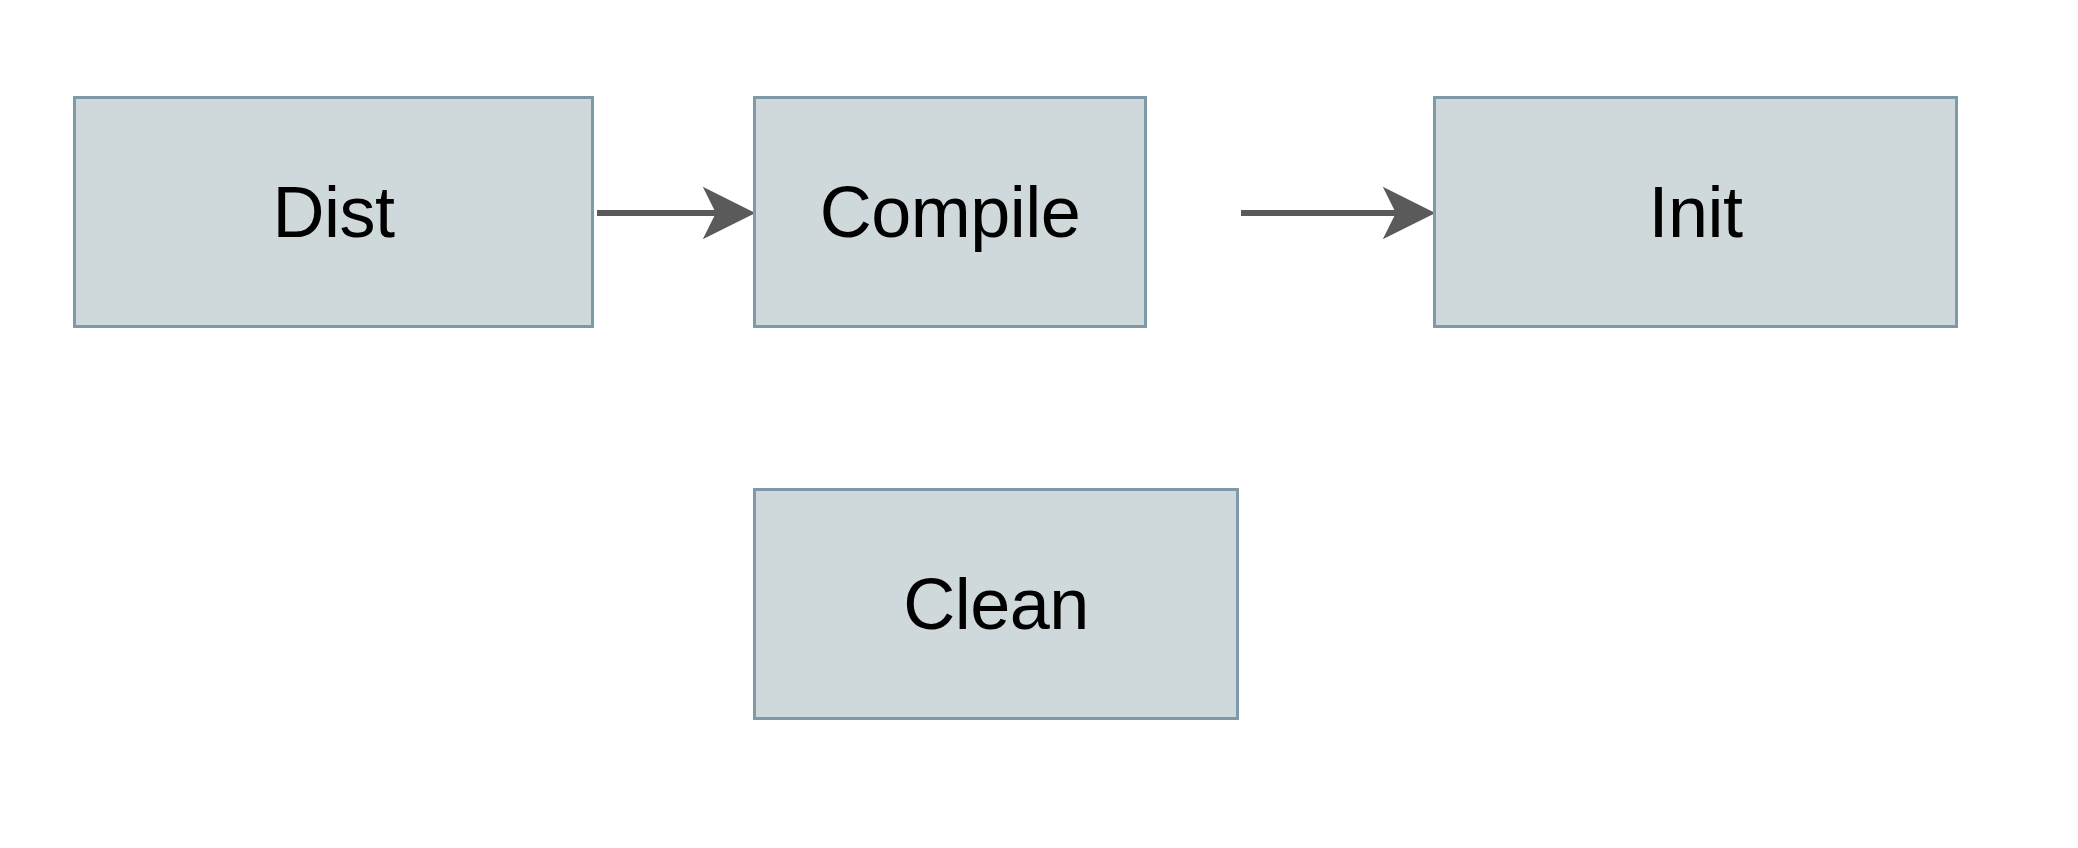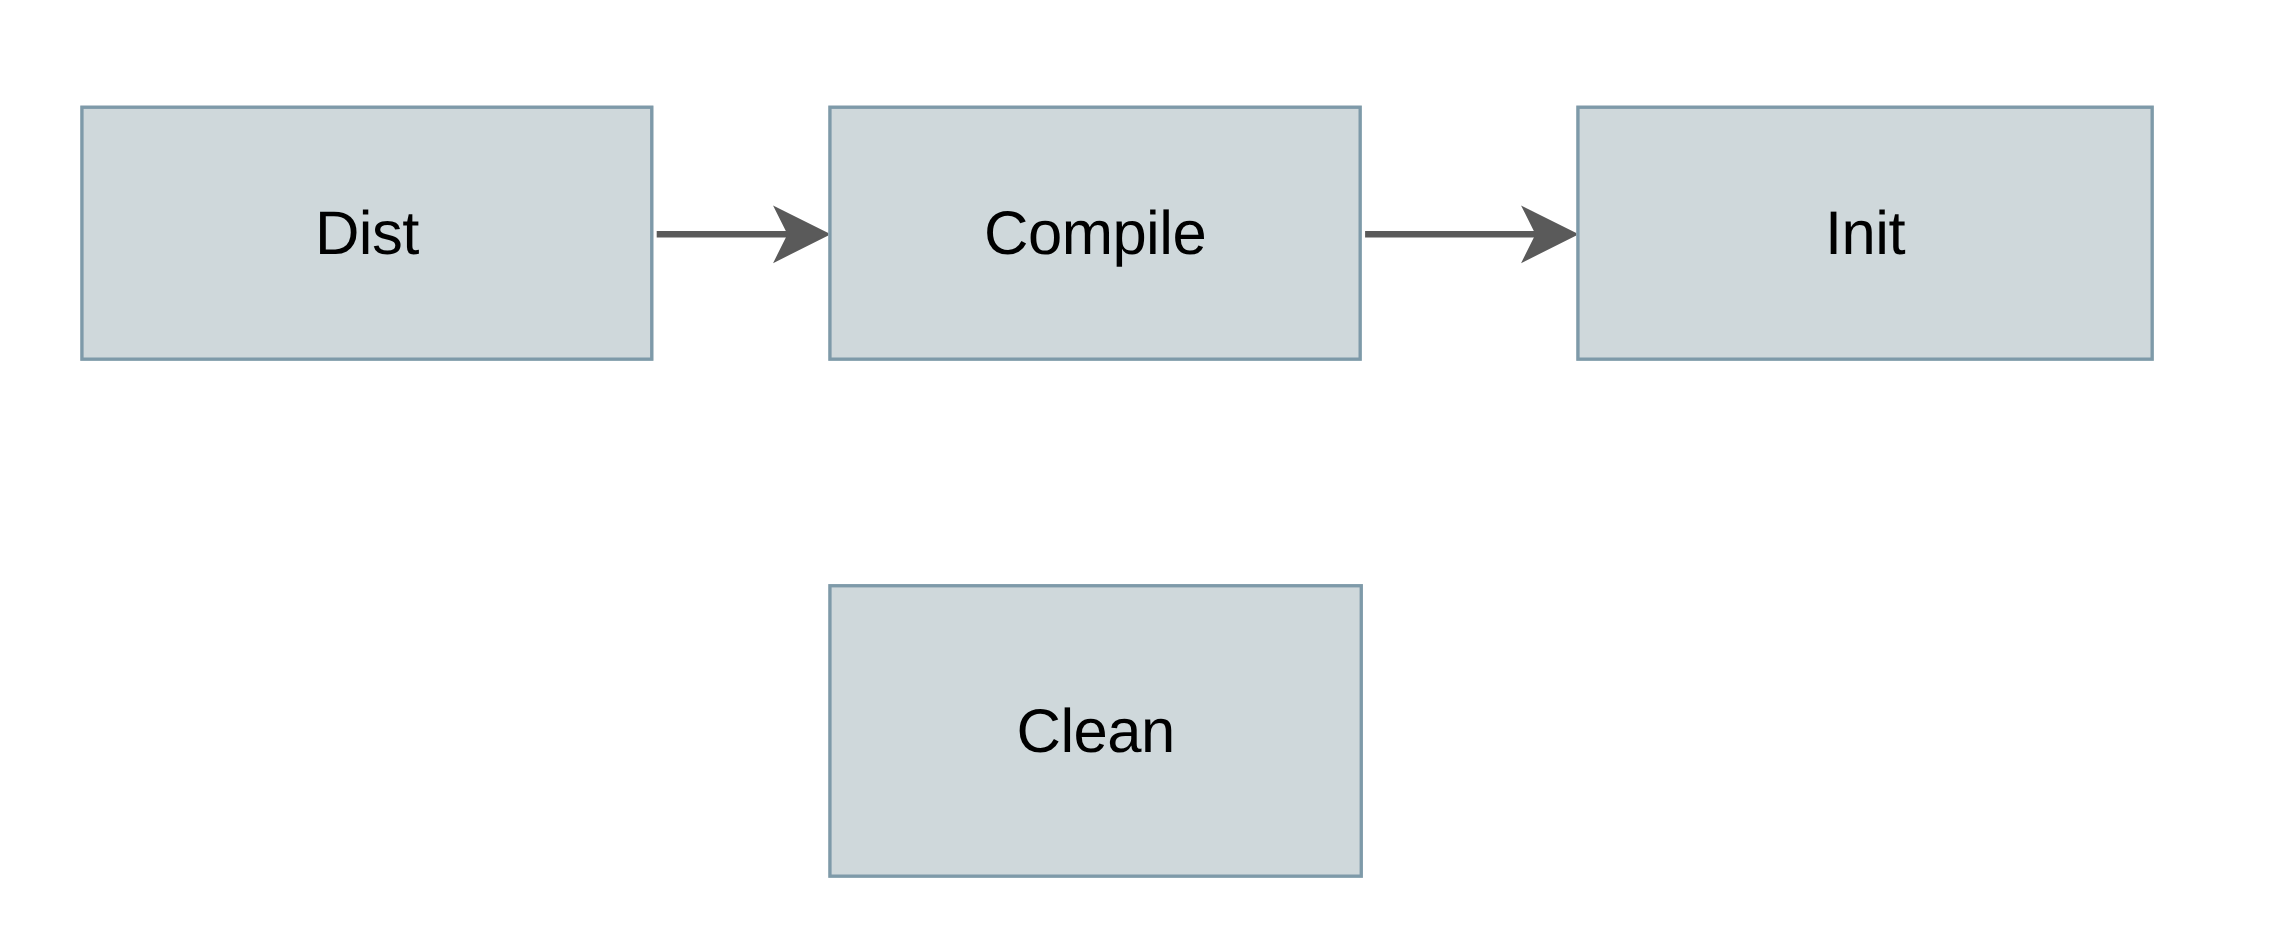--- a/index.html
+++ b/index.html
@@ -22,40 +22,40 @@
     position: absolute;
     box-sizing: border-box;
     background: #CFD8DB;
     border: 3px solid #7E9AA9;
     display: flex;
     align-items: center;
     justify-content: center;
   }
   .node-label {
     font-family: "Liberation Sans", sans-serif;
-    font-size: 56px;
+    font-size: 72px;
     line-height: 1;
     color: #000000;
     letter-spacing: -0.5px;
     white-space: nowrap;
     -webkit-font-smoothing: antialiased;
   }
   .edge-layer {
     position: absolute;
     left: 0;
     top: 0;
     width: 2078px;
     height: 848px;
     pointer-events: none;
   }
   
   #node-dist    { left: 73px;   top: 96px;  width: 521px; height: 232px; }
-  #node-compile { left: 753px;  top: 96px;  width: 485px; height: 232px; }
+  #node-compile { left: 753px;  top: 96px;  width: 394px; height: 232px; }
   #node-init    { left: 1433px; top: 96px;  width: 525px; height: 232px; align-items: center; }
-  #node-clean   { left: 753px;  top: 531px; width: 486px; height: 267px; }
+  #node-clean   { left: 753px;  top: 488px; width: 486px; height: 232px; }
 </style>
 </head>
 <body>
 
 <div id="canvas">
 
   <svg class="edge-layer" width="2078" height="848" viewBox="0 0 2078 848" xmlns="http://www.w3.org/2000/svg">
 
     <g>
       <line x1="597" y1="213" x2="733" y2="213" stroke="#5A5A5A" stroke-width="6" stroke-linecap="butt"></line>

